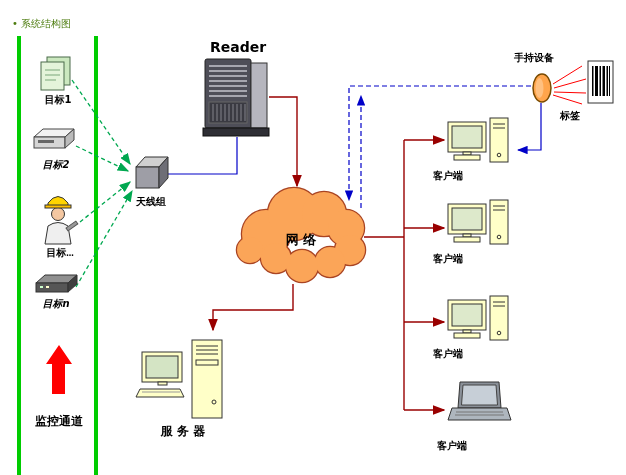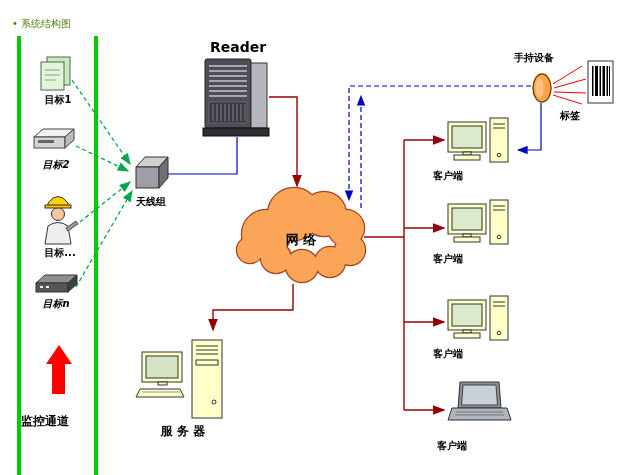--- a/index.html
+++ b/index.html
@@ -184,23 +184,23 @@
       <rect x="158" y="382" width="9" height="3" fill="#FFFFC8" stroke="#333"></rect>
       <polygon points="140,389 180,389 184,397 136,397" fill="#FFFFC8" stroke="#333"></polygon>
       <path d="M142,392 H180" stroke="#999" fill="none"></path>
     </g>
   </svg>
 
   <div class="title">• 系统结构图</div>
 
   <div class="lbl" style="left:28px;top:93px;width:60px;">目标1</div>
   <div class="lbl" style="left:26px;top:158px;width:60px;font-style:italic;">目标2</div>
-  <div class="lbl" style="left:28px;top:246px;width:64px;">目标...</div>
+  <div class="lbl" style="left:28px;top:246px;width:64px;font-family:Liberation Serif, serif;">目标...</div>
   <div class="lbl" style="left:26px;top:297px;width:60px;font-style:italic;">目标n</div>
-  <div class="lbl big" style="left:5px;top:413px;width:80px;">监控通道</div>
+  <div class="lbl big" style="left:19px;top:413px;width:80px;">监控通道</div>
 
   <div class="lbl" style="left:122px;top:195px;width:58px;">天线组</div>
   <div class="lbl reader" style="left:202px;top:39px;width:72px;">Reader</div>
   <div class="lbl net" style="left:258px;top:231px;width:86px;">网  络</div>
   <div class="lbl" style="left:502px;top:51px;width:64px;">手持设备</div>
   <div class="lbl" style="left:553px;top:109px;width:34px;">标签</div>
 
   <div class="lbl" style="left:420px;top:169px;width:56px;">客户端</div>
   <div class="lbl" style="left:420px;top:252px;width:56px;">客户端</div>
   <div class="lbl" style="left:420px;top:347px;width:56px;">客户端</div>

